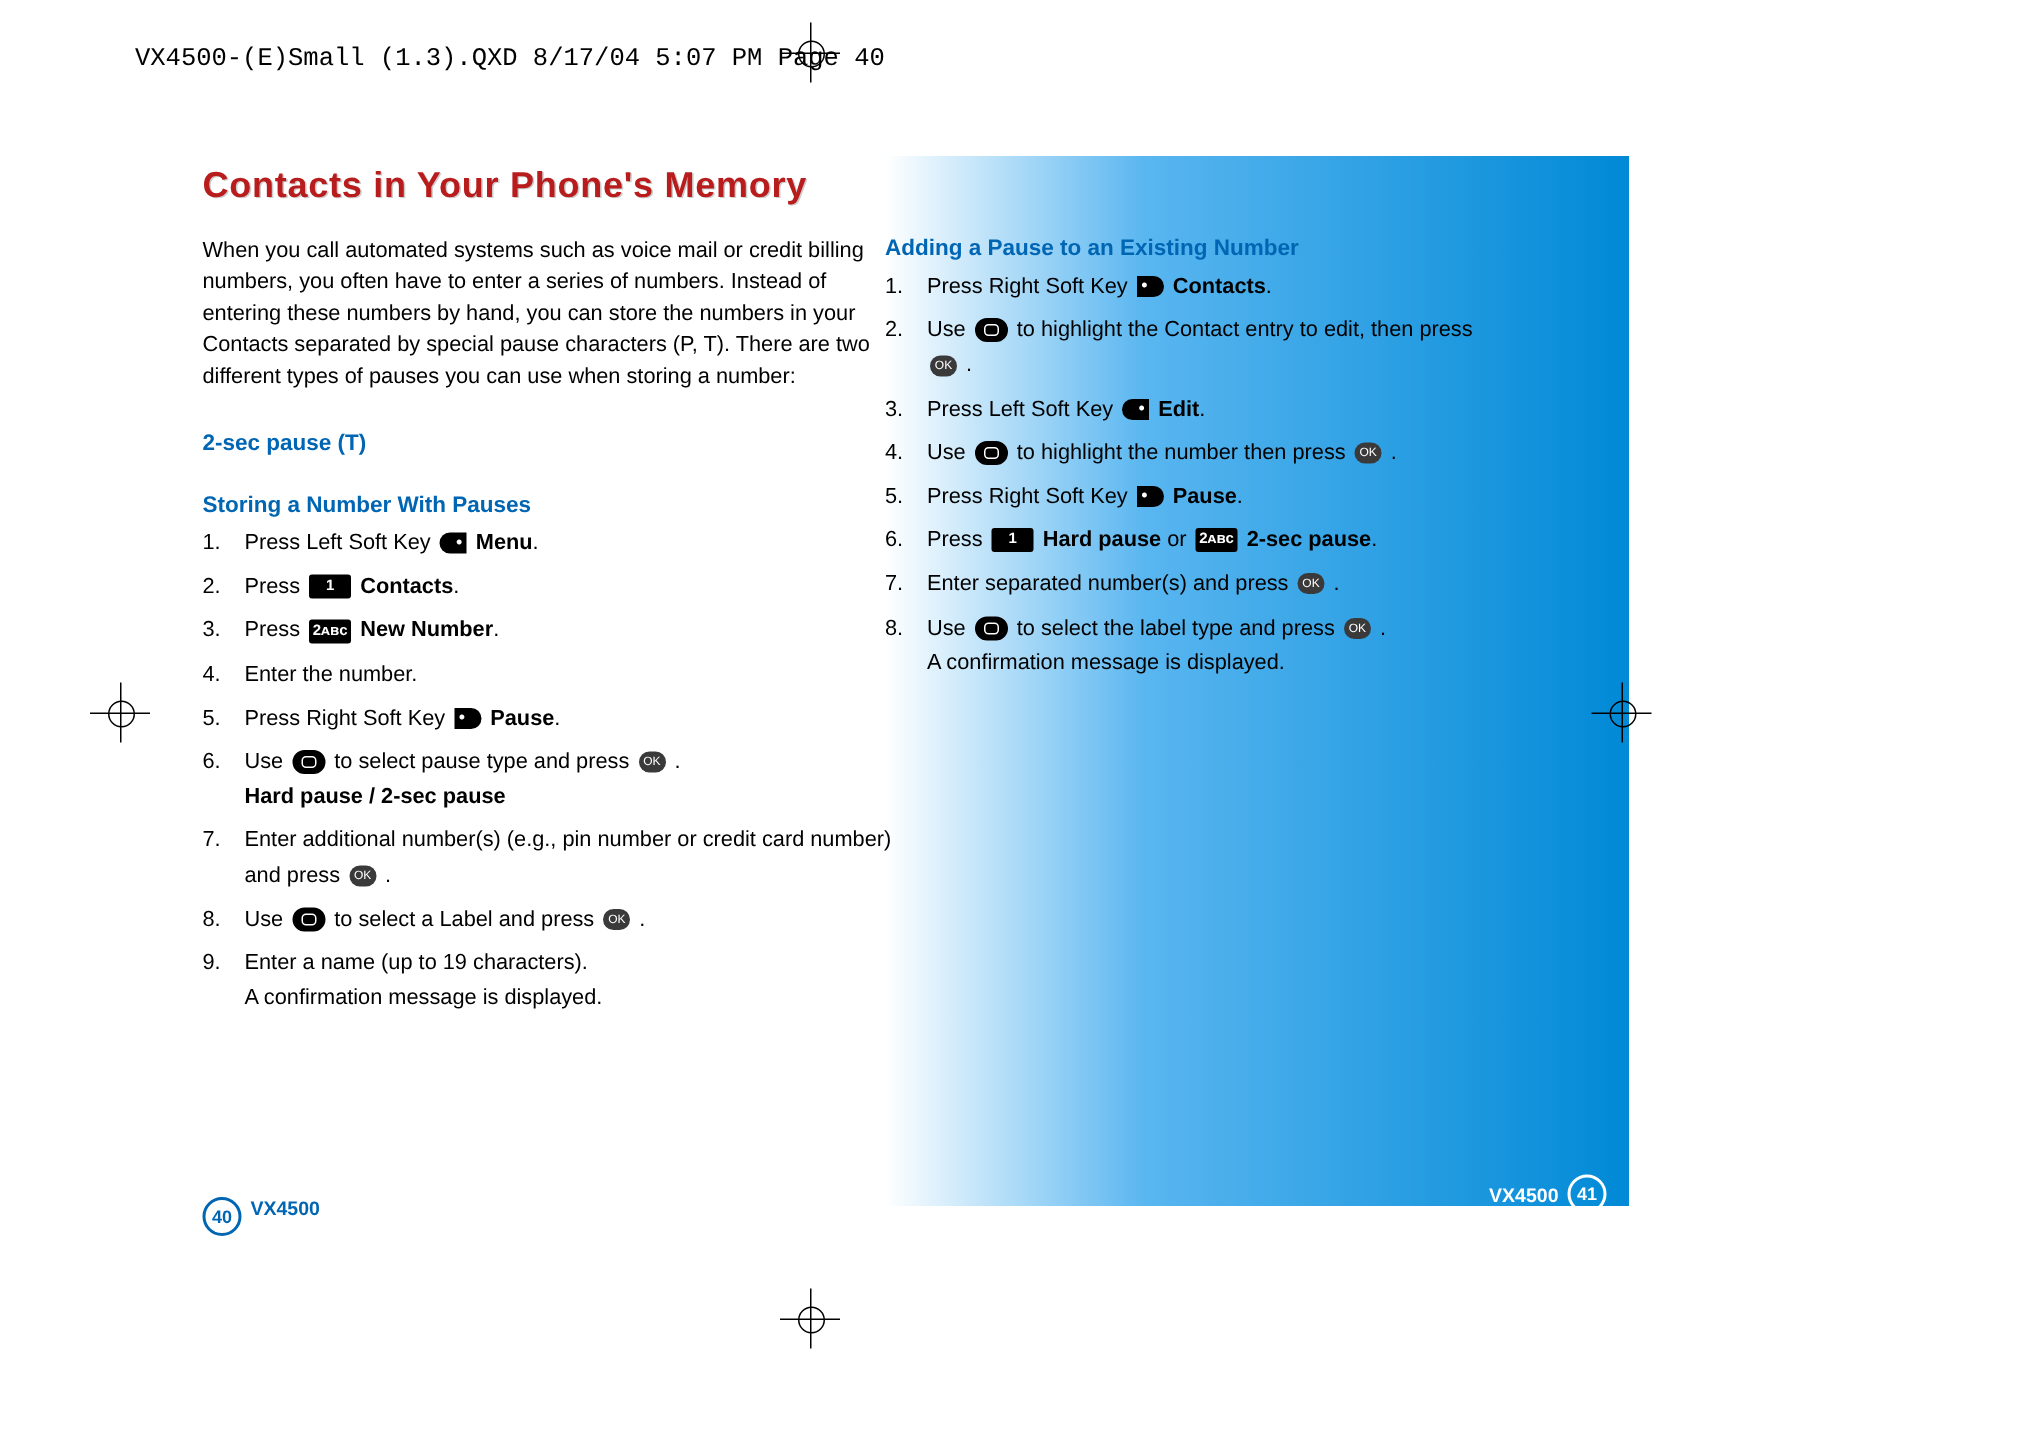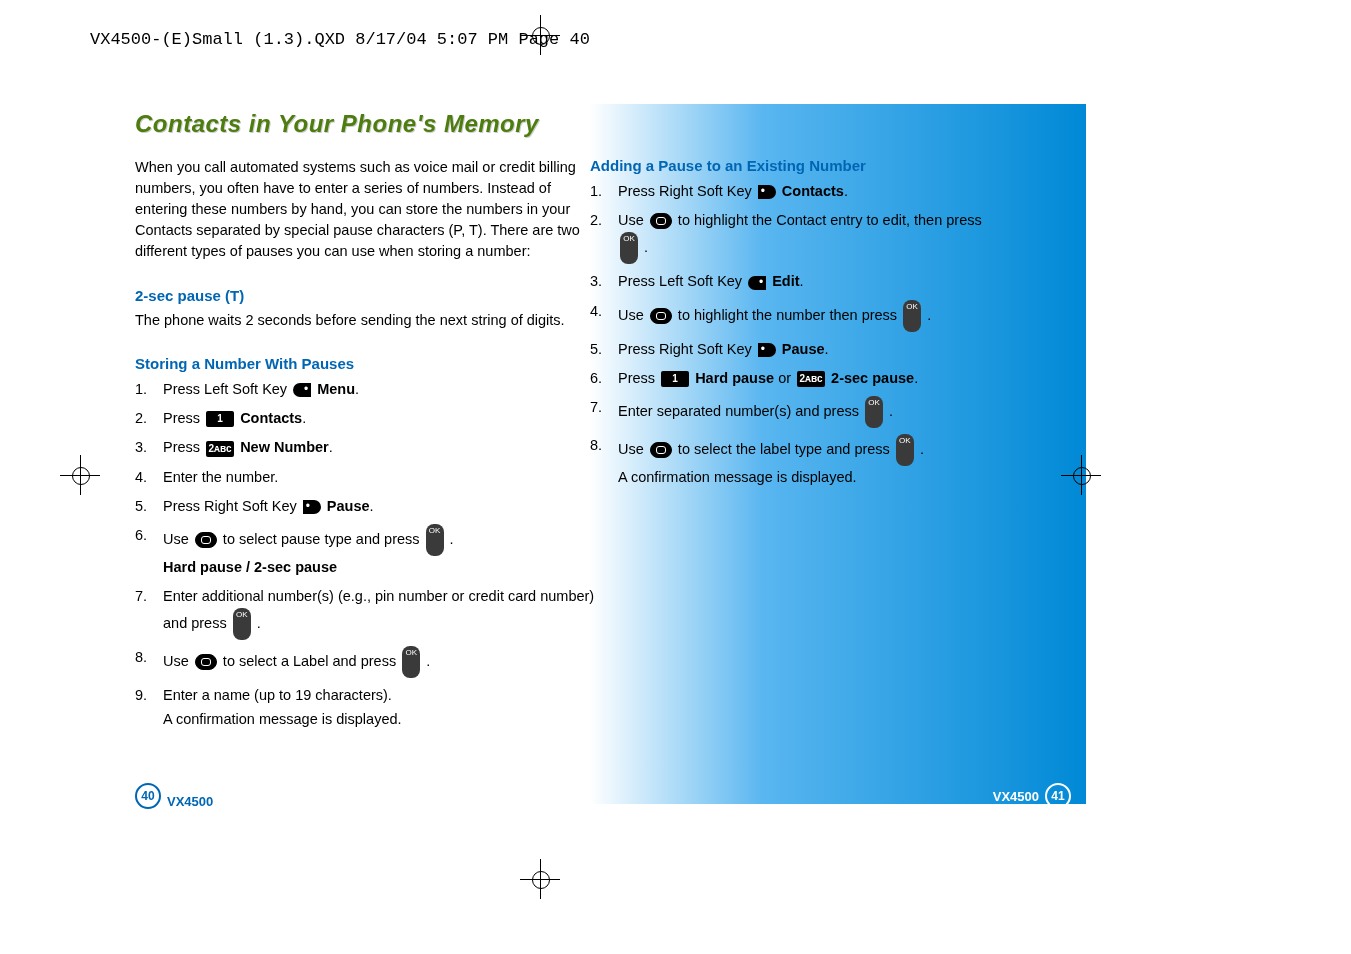--- a/index.html
+++ b/index.html
@@ -20,22 +20,21 @@
     font-family: "Courier New", monospace;
     font-size: 17px;
     color: #000;
   }
   .section-title {
     position: absolute;
     top: 110px;
     left: 135px;
     font-size: 24px;
     font-weight: bold;
-    font-style: italic;
-    color: #4d7c0f;
+    color: #b91c1c;
     text-shadow: 1px 1px 0 #ccc;
     letter-spacing: 0.5px;
   }
   .left-col {
     position: absolute;
     top: 157px;
     left: 135px;
     width: 460px;
   }
   .right-col {
@@ -133,21 +132,21 @@
   }
   .navkey::after{
     content:"";
     position:absolute;
     top:3px; left:5px;
     width:8px;height:6px;
     border:1px solid #fff;
     border-radius:3px;
   }
   .okkey {
-    width: 18px; height: 32px;
+    width: 18px; height: 14px;
     background: #3a3a3a;
     border-radius: 8px;
     color: #fff;
     font-size: 8px;
     text-align: center;
     line-height: 14px;
     margin: 0 2px;
   }
   .numkey {
     display: inline-block;
@@ -160,24 +159,24 @@
     text-align: center;
     line-height: 16px;
     border-radius: 2px;
     padding: 0 2px;
     margin: 0 2px;
     vertical-align: middle;
   }
   
   .foot-left {
     position: absolute;
-    bottom: 145px;
+    bottom: 130px;
     left: 135px;
     display: flex;
-    align-items: flex-end;
+    align-items: flex-start;
     gap: 6px;
   }
   .foot-right {
     position: absolute;
     bottom: 145px;
     right: 280px;
     display: flex;
     align-items: center;
     gap: 6px;
   }
@@ -228,21 +227,20 @@
 
 <div class="section-title">Contacts in Your Phone's Memory</div>
 
 <div class="right-bg"></div>
 
 <div class="left-col">
   <p class="body">When you call automated systems such as voice mail or credit billing numbers, you often have to enter a series of numbers. Instead of entering these numbers by hand, you can store the numbers in your Contacts separated by special pause characters (P, T). There are two different types of pauses you can use when storing a number:</p>
 
 
   <h3 class="h3">2-sec pause (T)</h3>
-  <p class="body">The phone waits 2 seconds before sending the next string of digits.</p>
 
   <h3 class="h3" style="margin-top:24px">Storing a Number With Pauses</h3>
   <ol class="steps">
     <li>
         <span class="num">1.</span>
         <span class="txt"><span>Press Left Soft Key </span><span class="ico softkey-left"></span> <span class="bold">Menu</span><span>.</span></span>
       </li>
     <li>
         <span class="num">2.</span>
         <span class="txt"><span>Press </span><span class="numkey">1</span> <span class="bold">Contacts</span><span>.</span></span>

